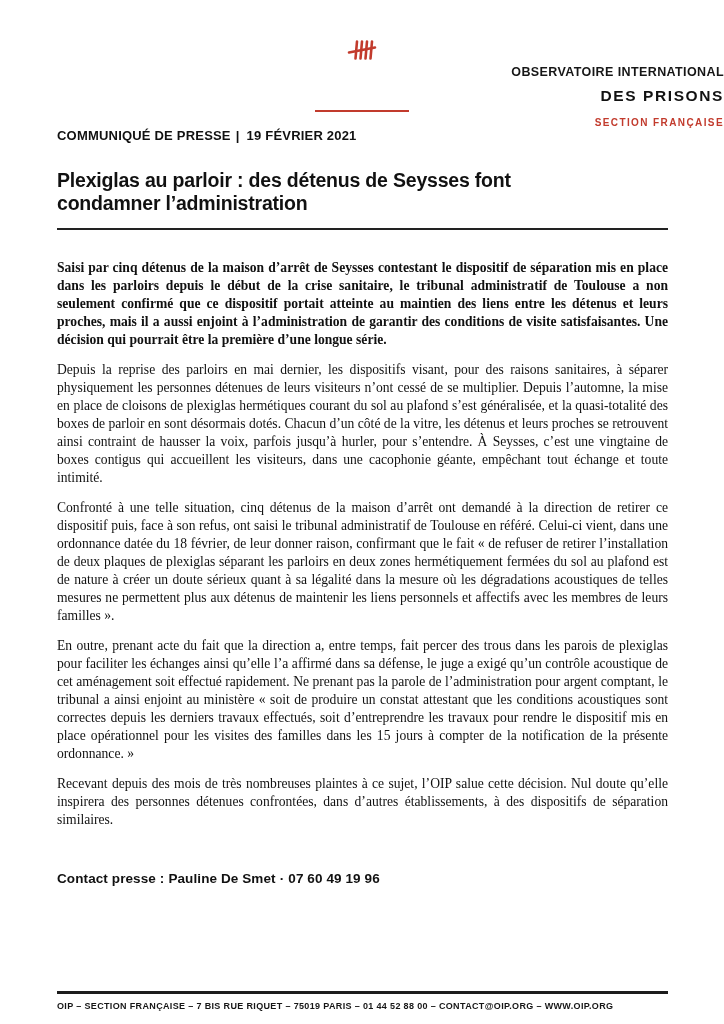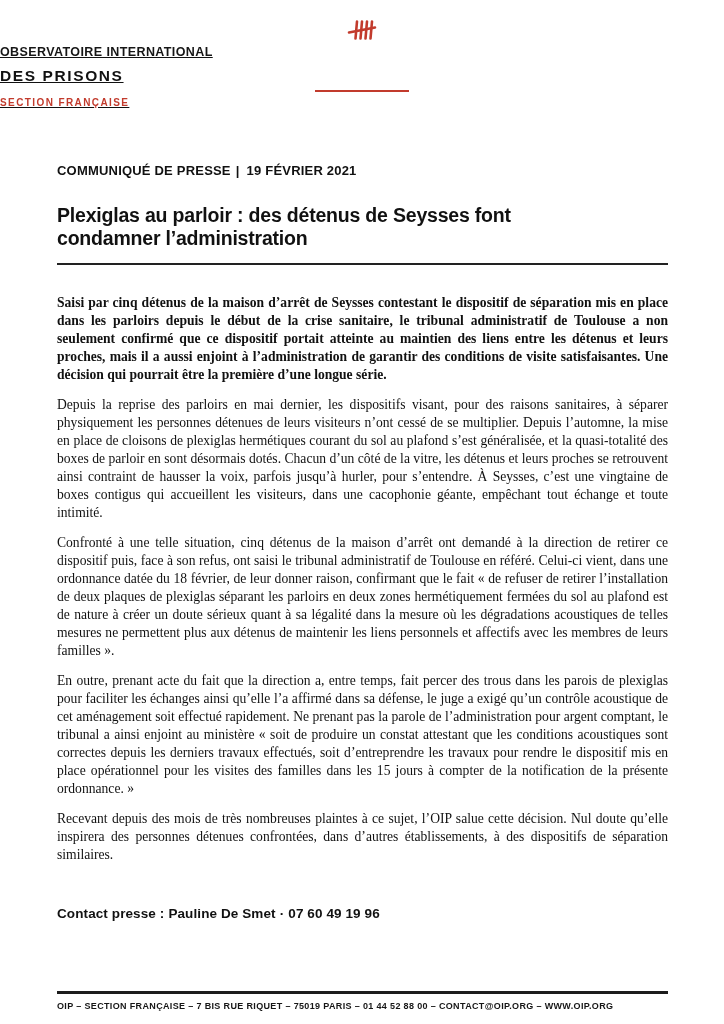--- a/index.html
+++ b/index.html
@@ -7,31 +7,31 @@
     position: relative;
     width: 724px;
     height: 1024px;
     background: #ffffff;
     color: #111111;
     font-family: "Liberation Sans", sans-serif;
     overflow: hidden;
   }
 
   
-  .logo-block { text-align: left; padding-top: 18px; text-decoration: underline; }
+  .logo-block { text-align: right; padding-top: 38px; }
   .logo-icon { display: block; margin: 0 auto 3px auto; }
   .logo-org1 { font-size: 12.5px; font-weight: 700; letter-spacing: 0.4px; color: #161616; }
   .logo-org2 { font-size: 15.5px; font-weight: 800; letter-spacing: 1.6px; margin-top: 8px; color: #111; }
   .logo-rule { width: 94px; height: 2px; background: #c23b2d; margin: 5px auto 5px auto; }
   .logo-section { font-size: 10px; font-weight: 700; letter-spacing: 1.4px; color: #c23b2d; }
 
   
   .content { padding: 0 56px 0 57px; }
 
-  .kicker { margin-top: 55px; font-size: 13px; font-weight: 700; letter-spacing: 0.2px; }
+  .kicker { font-size: 13px; font-weight: 700; letter-spacing: 0.2px; }
   .kicker .kicker-sep { margin: 0 7px 0 5px; }
 
   .headline {
     font-size: 19.5px;
     line-height: 23px;
     font-weight: 700;
     letter-spacing: -0.2px;
     margin: 26px 0 0 0;
     max-width: 560px;
   }

